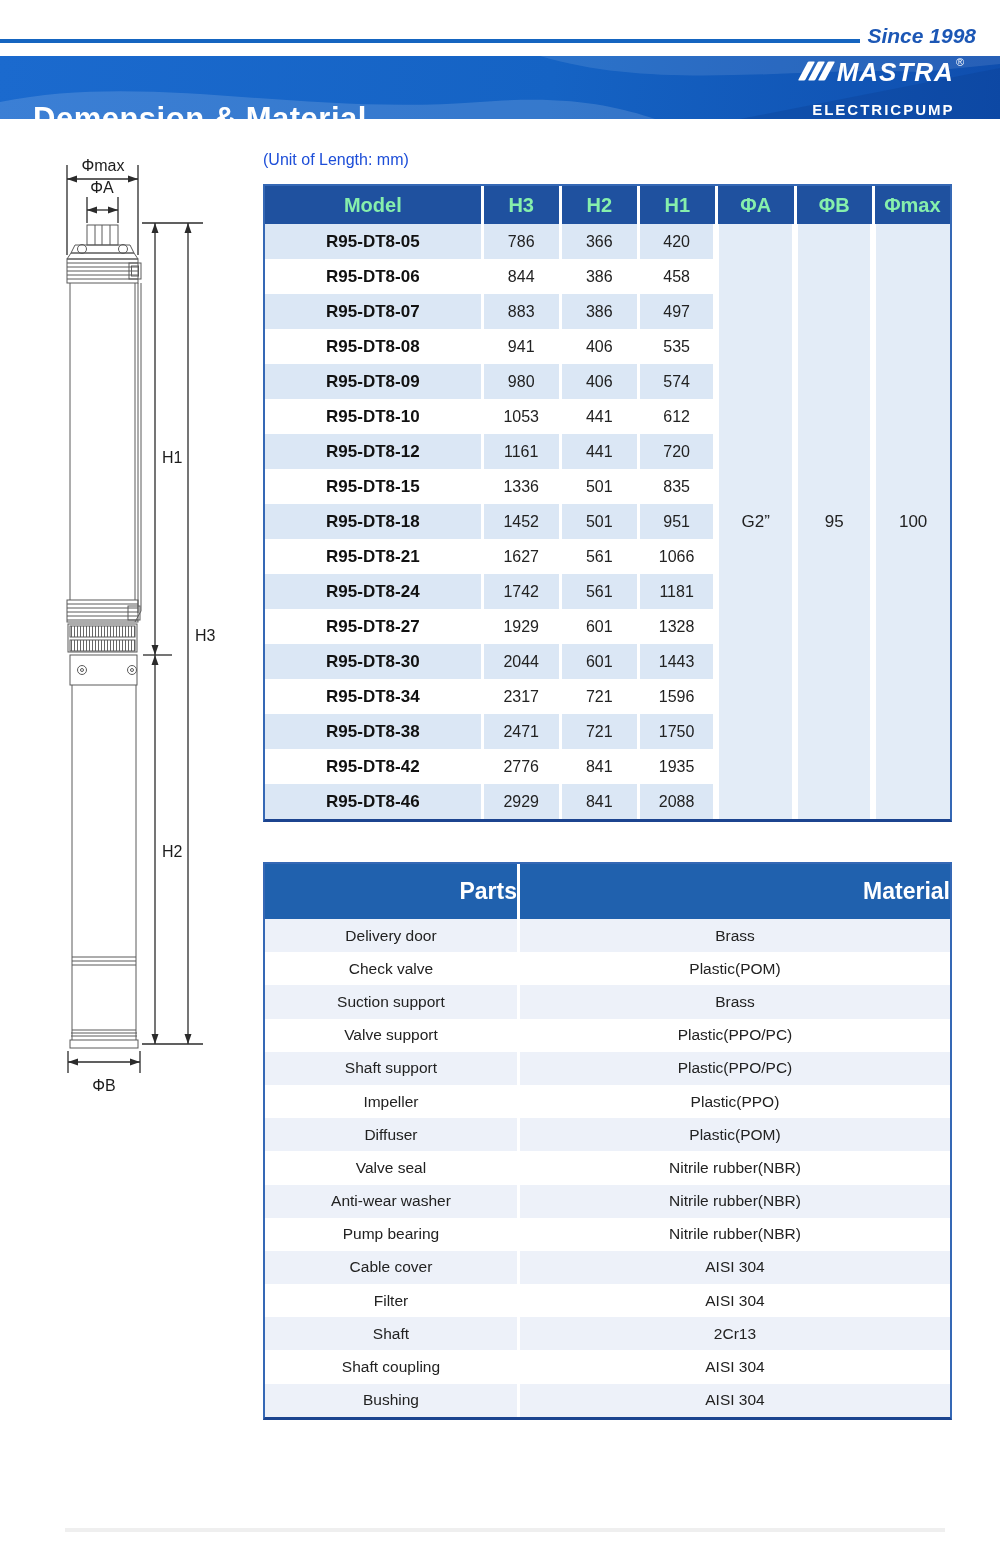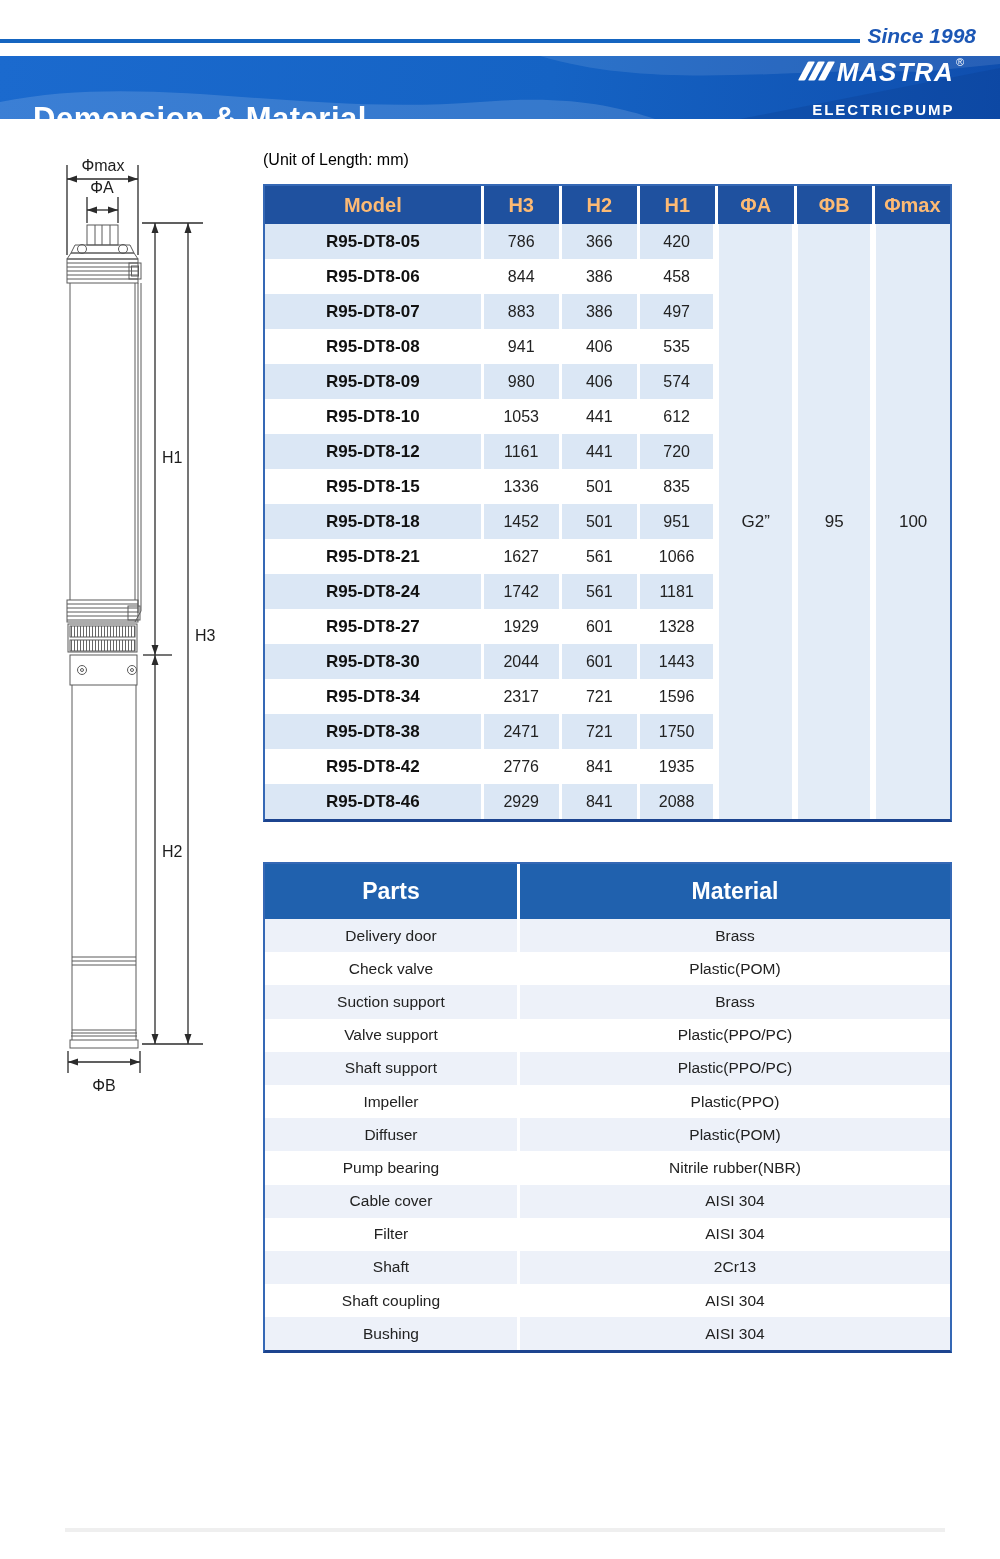--- a/index.html
+++ b/index.html
@@ -20,47 +20,47 @@
   .logo{position:absolute;right:36px;top:50%;transform:translateY(-50%);text-align:center;color:#fff;}
   .logo-row{display:flex;align-items:center;justify-content:flex-end;line-height:1;}
   .bars{display:inline-flex;margin-right:4px;}
   .bars i{display:inline-block;width:7px;height:19px;background:#fff;transform:skewX(-28deg);
           margin-right:3px;border-radius:1px;}
   .brand{font-size:26px;font-weight:bold;font-style:italic;letter-spacing:1px;}
   .reg{font-size:11px;vertical-align:top;position:relative;top:-9px;margin-left:2px;}
   .brand-sub{font-size:15px;font-weight:bold;letter-spacing:2px;margin-top:16px;}
 
   
-  .unit-note{position:absolute;left:263px;top:151px;font-size:16px;color:#000000;text-align:center;}
+  .unit-note{position:absolute;left:263px;top:151px;font-size:16px;color:#1d4ed8;text-align:center;}
 
   
   .pump{position:absolute;left:25px;top:145px;}
   .pump text{font-family:"Liberation Sans",sans-serif;font-size:16px;fill:#1c1c1c;}
 
   
   .dim-wrap{position:absolute;left:263px;top:184px;width:685px;
             border:2px solid #3568b5;border-bottom:3px solid #1c448f;background:#fff;}
   table{border-collapse:collapse;width:100%;table-layout:fixed;}
-  .dim-table th{background:#1f519f;color:#fdba74;font-size:20px;font-weight:bold;height:38px;
+  .dim-table th{background:#1f519f;color:#86efac;font-size:20px;font-weight:bold;height:38px;
                 border-left:3px solid #fff;padding:0;}
   .dim-table th:first-child{border-left:none;}
   .dim-table td{height:35px;text-align:center;font-size:16px;color:#222;padding:0;
                 border-left:3px solid #fff;}
   .dim-table td:first-child{border-left:none;}
   .dim-table tbody tr:nth-child(odd) td{background:#dbe7f5;}
   .dim-table tbody tr:nth-child(even) td{background:#ffffff;}
   .dim-table td.model{font-weight:bold;font-size:17px;color:#111;}
   .dim-table td.merged{background:#e3ecf7 !important;border-left:6px solid #fff;
                        font-size:17px;vertical-align:middle;}
 
   
   .parts-wrap{position:absolute;left:263px;top:862px;width:685px;
               border:2px solid #3568b5;border-bottom:3px solid #1c448f;background:#fff;}
   .parts-table th{background:#2061ae;color:#fff;font-size:23px;font-weight:bold;height:55px;
-                  border-left:3px solid #fff;padding:0;}
+                  border-left:3px solid #fff;padding:0;text-align:right;}
   .parts-table th:first-child{border-left:none;}
   .parts-table td{height:33.2px;text-align:center;font-size:15.5px;color:#222;padding:0;
                   border-left:3px solid #fff;}
   .parts-table td:first-child{border-left:none;margin-left:47px;}
   .parts-table tbody tr:nth-child(odd) td{background:#edf1f9;}
   .parts-table tbody tr:nth-child(even) td{background:#ffffff;}
 
   .footer-bar{position:absolute;left:65px;top:1528px;width:880px;height:4px;background:#efefef;}
 </style>
 </head>
@@ -346,20 +346,28 @@
           </tr>
           <tr>
             <td>Impeller</td>
             <td>Plastic(PPO)</td>
           </tr>
           <tr>
             <td>Diffuser</td>
             <td>Plastic(POM)</td>
           </tr>
           <tr>
+            <td>Valve seal</td>
+            <td>Nitrile rubber(NBR)</td>
+          </tr>
+          <tr>
+            <td>Anti-wear washer</td>
+            <td>Nitrile rubber(NBR)</td>
+          </tr>
+          <tr>
             <td>Pump bearing</td>
             <td>Nitrile rubber(NBR)</td>
           </tr>
           <tr>
             <td>Cable cover</td>
             <td>AISI 304</td>
           </tr>
           <tr>
             <td>Filter</td>
             <td>AISI 304</td>

